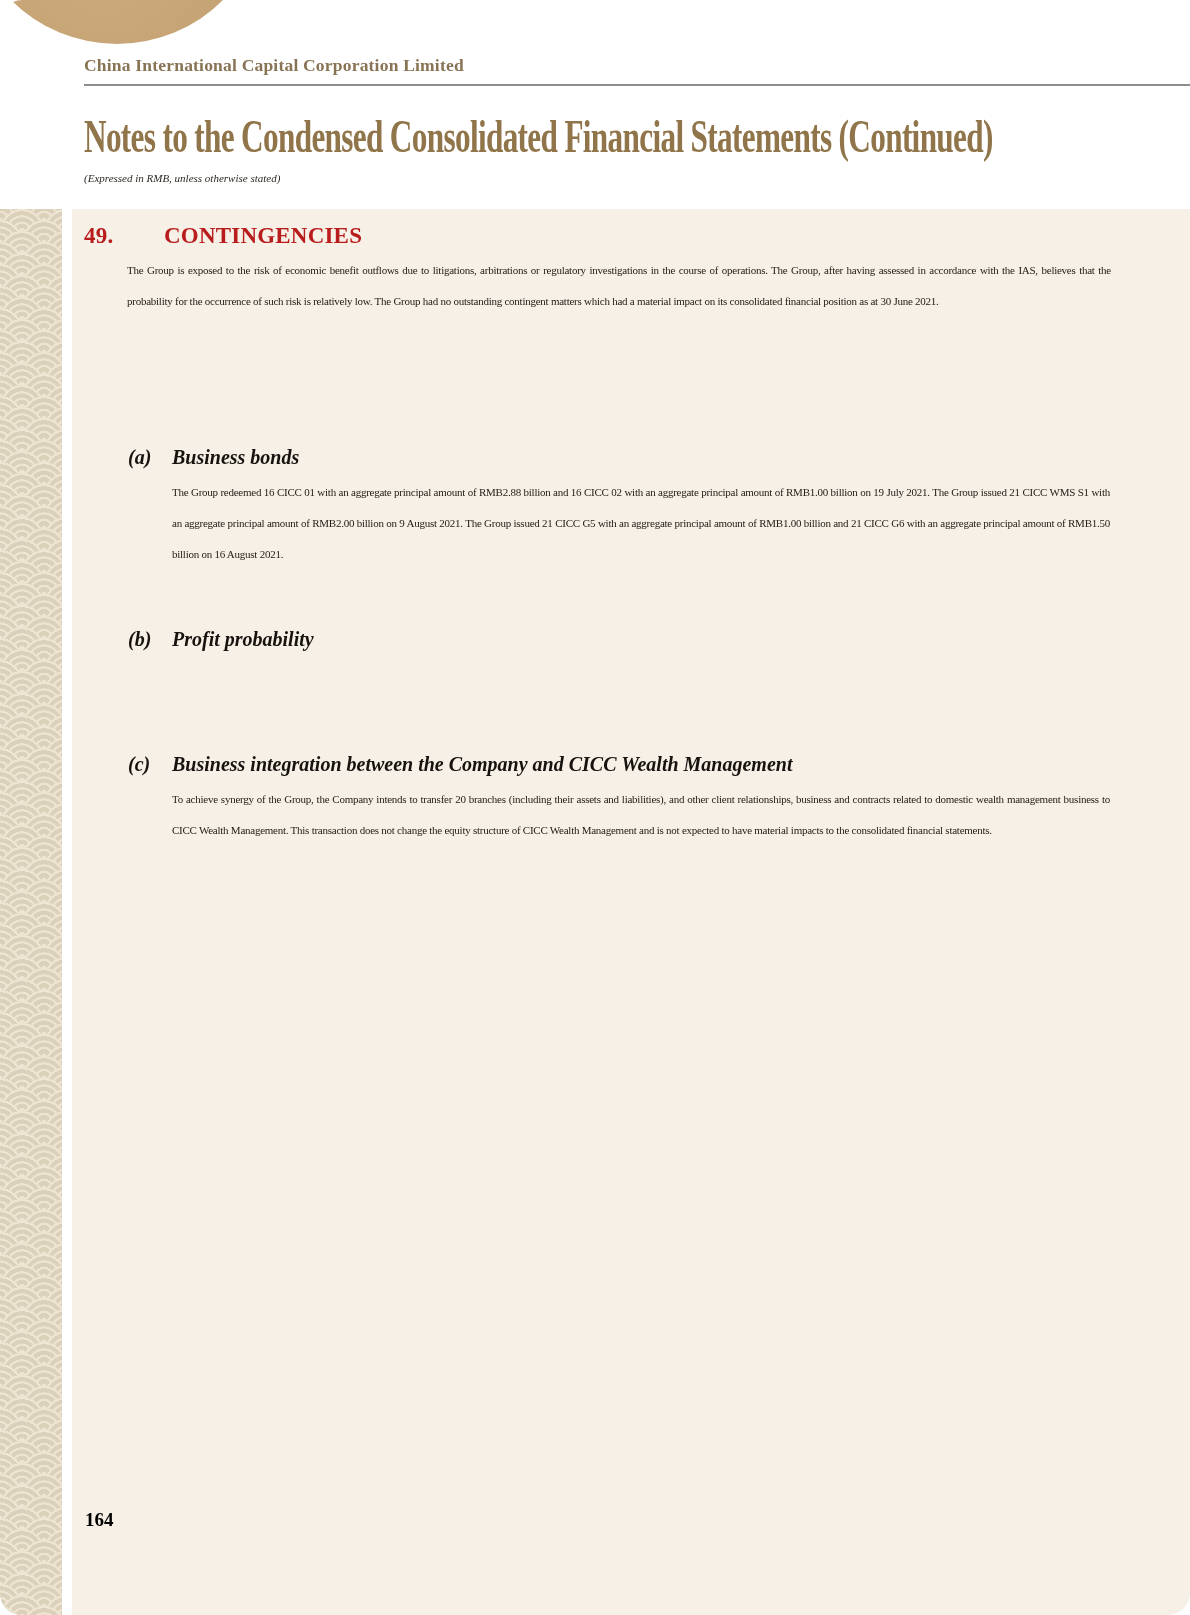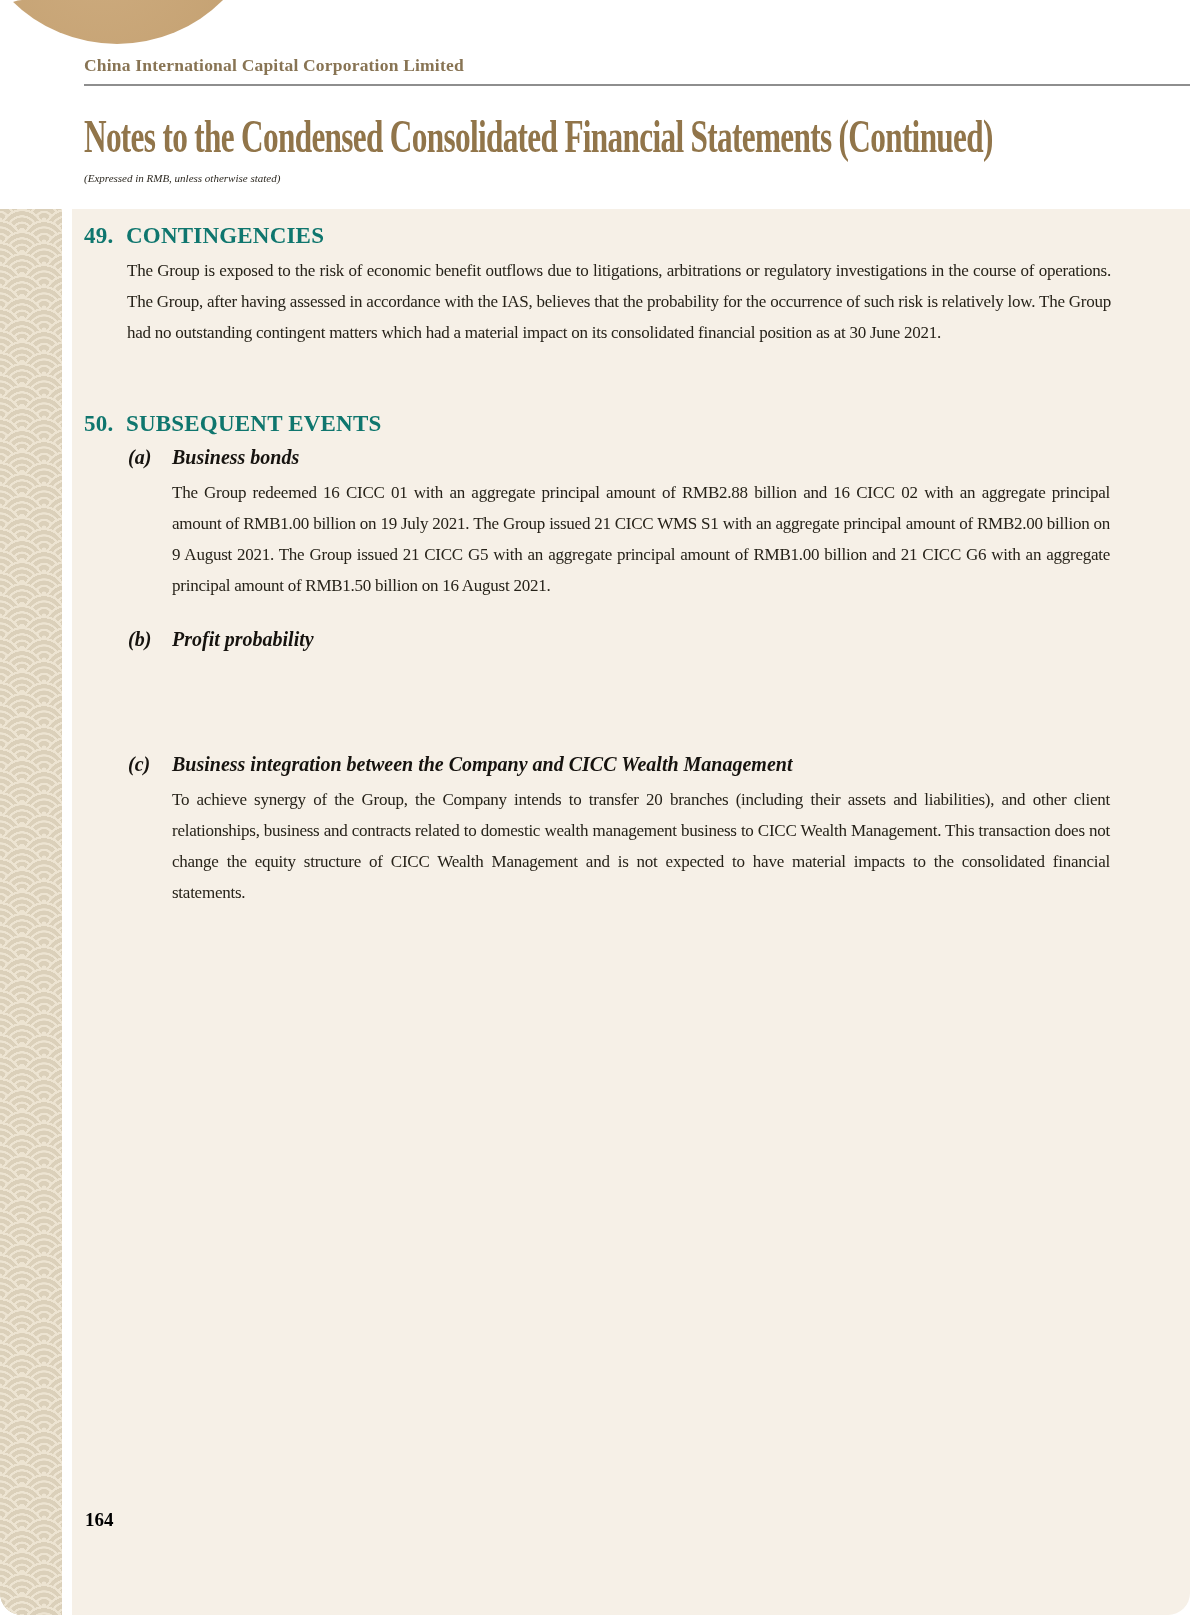--- a/index.html
+++ b/index.html
@@ -54,27 +54,27 @@
     background-size:44px 22px;
     background-color:#DBD0BA;
   }
   .content-panel{
     position:absolute;left:72px;top:209px;
     width:1118px;height:1406px;
     background:#f6f0e7;
   }
   .sec-heading{
     position:absolute;display:flex;
-    font-weight:bold;font-size:23px;color:#0f766e;
-    letter-spacing:.2px;white-space:nowrap;
+    font-weight:bold;font-size:23px;color:#b91c1c;
+    letter-spacing:.2px;white-space:nowrap;gap:38px;
   }
   .sec-heading .sec-num{width:42px;flex:0 0 42px;}
   .body-para{
     position:absolute;
-    font-size:17px;line-height:31px;
+    font-size:11px;line-height:31px;
     letter-spacing:-0.25px;
     text-align:justify;
     color:#262219;
   }
   .sub-heading{
     position:absolute;display:flex;
     font-weight:bold;font-style:italic;
     font-size:20px;color:#16130f;white-space:nowrap;
   }
   .sub-heading .sub-label{width:44px;flex:0 0 44px;}
@@ -101,24 +101,20 @@
   <div class="wave-strip"></div>
 
   <div class="content-panel">
 
     <div class="sec-heading" style="left:12px;top:14px;">
       <span class="sec-num">49.</span>
       <span>CONTINGENCIES</span>
     </div>
     <div class="body-para" style="left:55px;top:46px;width:984px;">The Group is exposed to the risk of economic benefit outflows due to litigations, arbitrations or regulatory investigations in the course of operations. The Group, after having assessed in accordance with the IAS, believes that the probability for the occurrence of such risk is relatively low. The Group had no outstanding contingent matters which had a material impact on its consolidated financial position as at 30 June 2021.</div>
 
-    <div class="sec-heading" style="left:12px;top:202px;">
-      <span class="sec-num">50.</span>
-      <span>SUBSEQUENT EVENTS</span>
-    </div>
 
     <div class="sub-heading" style="left:56px;top:237px;">
       <span class="sub-label">(a)</span>
       <span>Business bonds</span>
     </div>
     <div class="body-para" style="left:100px;top:268px;width:938px;">The Group redeemed 16 CICC 01 with an aggregate principal amount of RMB2.88 billion and 16 CICC 02 with an aggregate principal amount of RMB1.00 billion on 19 July 2021. The Group issued 21 CICC WMS S1 with an aggregate principal amount of RMB2.00 billion on 9 August 2021. The Group issued 21 CICC G5 with an aggregate principal amount of RMB1.00 billion and 21 CICC G6 with an aggregate principal amount of RMB1.50 billion on 16 August 2021.</div>
 
     <div class="sub-heading" style="left:56px;top:419px;">
       <span class="sub-label">(b)</span>
       <span>Profit probability</span>

